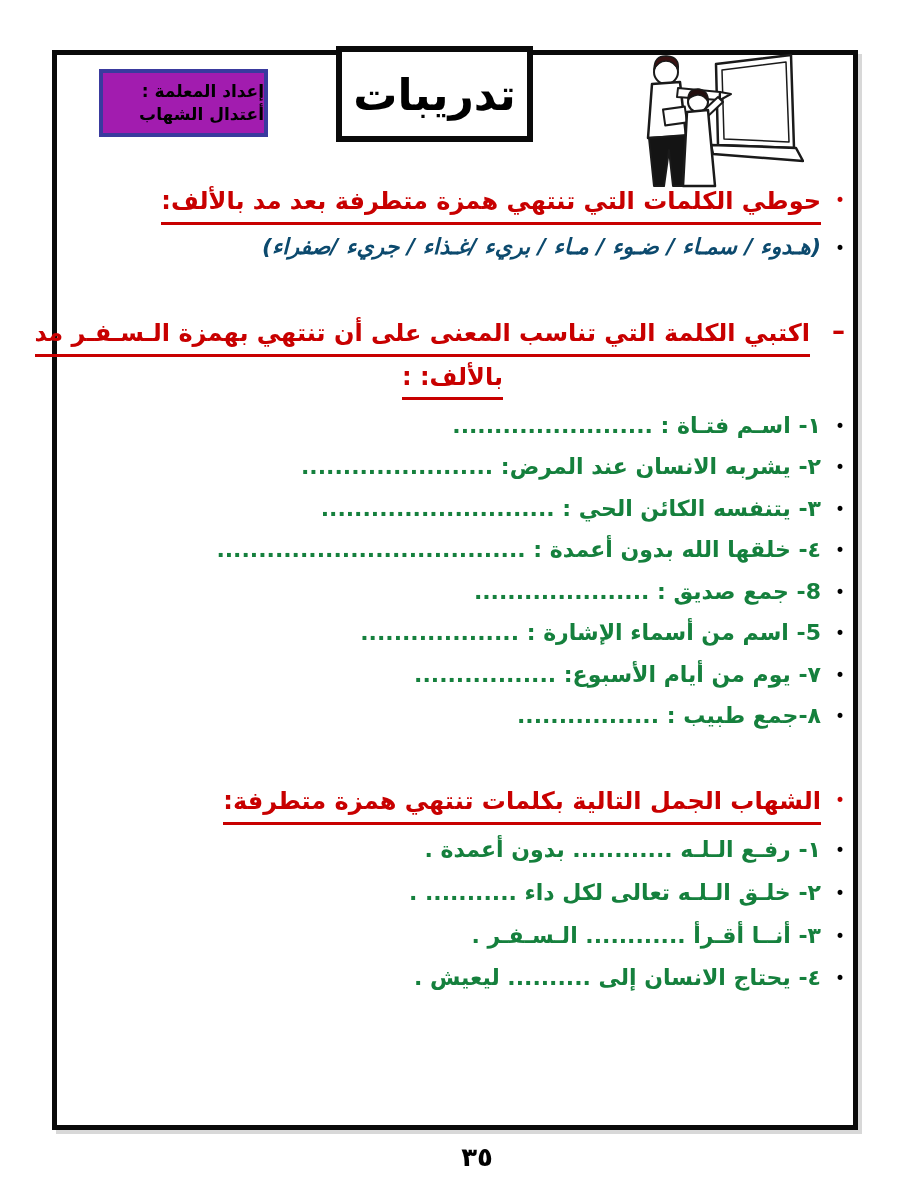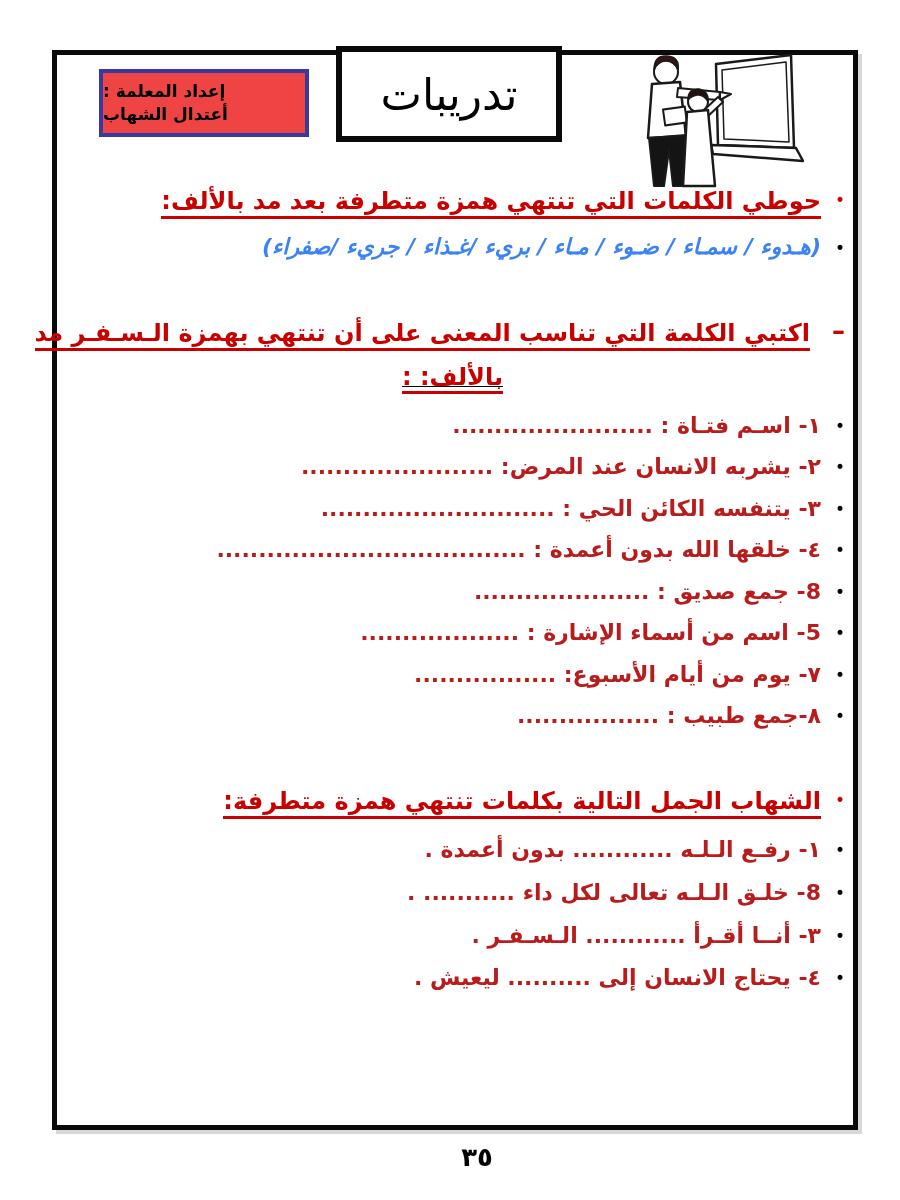--- a/index.html
+++ b/index.html
@@ -6,47 +6,47 @@
   body {
     width:900px; height:1200px; position:relative; background:#ffffff;
     font-family:"DejaVu Sans", sans-serif; color:#000; overflow:hidden;
   }
   .frame {
     position:absolute; left:52px; top:50px; width:806px; height:1080px;
     border:5px solid #0a0a0a; box-sizing:border-box;
     box-shadow:4px 4px 0 #d8d8d8;
   }
   .teacher-box {
-    position:absolute; left:99px; top:69px; width:210px; height:68px;
-    border:4px solid #3A3A9E; box-sizing:border-box; background:#ef4444;
-    display:flex; flex-direction:column; justify-content:center; align-items:flex-end;
+    position:absolute; left:99px; top:69px; width:169px; height:68px;
+    border:4px solid #3A3A9E; box-sizing:border-box; background:#a21caf;
+    display:flex; flex-direction:column; justify-content:center; align-items:flex-start;
     direction:rtl; text-align:center; font-weight:bold; font-size:17px; line-height:1.35;
   }
   .title-box {
-    position:absolute; left:336px; top:46px; width:226px; height:96px;
+    position:absolute; left:336px; top:46px; width:197px; height:96px;
     border:6px solid #0a0a0a; box-sizing:border-box; background:#fff;
     display:flex; align-items:center; justify-content:center;
-    font-weight:normal; font-size:44px;
+    font-weight:bold; font-size:44px;
   }
   .illus { position:absolute; left:628px; top:50px; }
   .row {
     position:absolute; right:55px; display:flex; direction:rtl;
     gap:14px; align-items:flex-start; white-space:nowrap;
   }
   .hd {
     font-size:24px; font-weight:bold; color:#C80000;
-    border-bottom:3px solid #C80000; padding-bottom:0; line-height:1.25;
+    border-bottom:3px solid #C80000; padding-bottom:6px; line-height:1.25;
   }
-  .itm { font-size:22px; font-weight:bold; color:#b91c1c; line-height:1.3; }
-  .words { font-size:22px; font-weight:bold; font-style:italic; color:#3b82f6; }
+  .itm { font-size:22px; font-weight:bold; color:#15803d; line-height:1.3; }
+  .words { font-size:22px; font-weight:bold; font-style:italic; color:#0c4a6e; }
   .blt { font-size:17px; margin-top:6px; line-height:1; }
   .blt-red { color:#C80000; }
   .dash { font-size:26px; font-weight:bold; color:#C80000; margin-top:-2px; }
   .h2-line2 {
-    position:absolute; left:60px; right:55px; direction:rtl; text-align:center;text-decoration:underline;
+    position:absolute; left:60px; right:55px; direction:rtl; text-align:center;
   }
   .pagenum {
     position:absolute; top:1142px; left:0; right:0; text-align:center;
     font-size:26px; font-weight:bold; transform:translateX(27px);
   }
 </style>
 </head>
 <body>
 
 <div class="frame"></div>
@@ -138,21 +138,21 @@
   <span class="blt blt-red">•</span>
   <span class="hd">الشهاب الجمل التالية  بكلمات تنتهي همزة متطرفة:</span>
 </div>
 
 <div class="row" style="top:836px;">
   <span class="blt">•</span>
   <span class="itm">١-  رفـع الـلـه ............ بدون أعمدة .</span>
 </div>
 <div class="row" style="top:879px;">
   <span class="blt">•</span>
-  <span class="itm">8- خلـق الـلـه تعالى لكل داء ........... .</span>
+  <span class="itm">٢- خلـق الـلـه تعالى لكل داء ........... .</span>
 </div>
 <div class="row" style="top:922px;">
   <span class="blt">•</span>
   <span class="itm">٣- أنــا أقـرأ ............ الـسـفـر .</span>
 </div>
 <div class="row" style="top:964px;">
   <span class="blt">•</span>
   <span class="itm">٤- يحتاج الانسان إلى .......... ليعيش .</span>
 </div>
 

